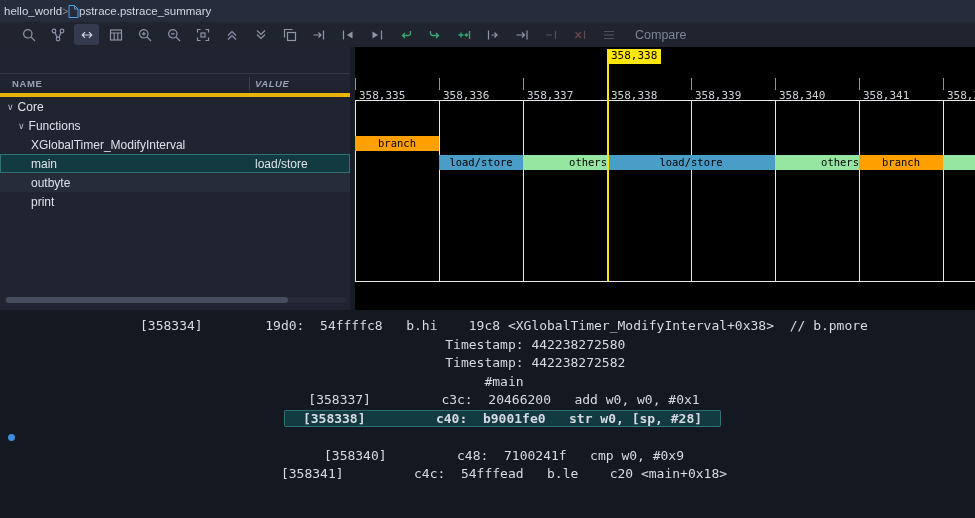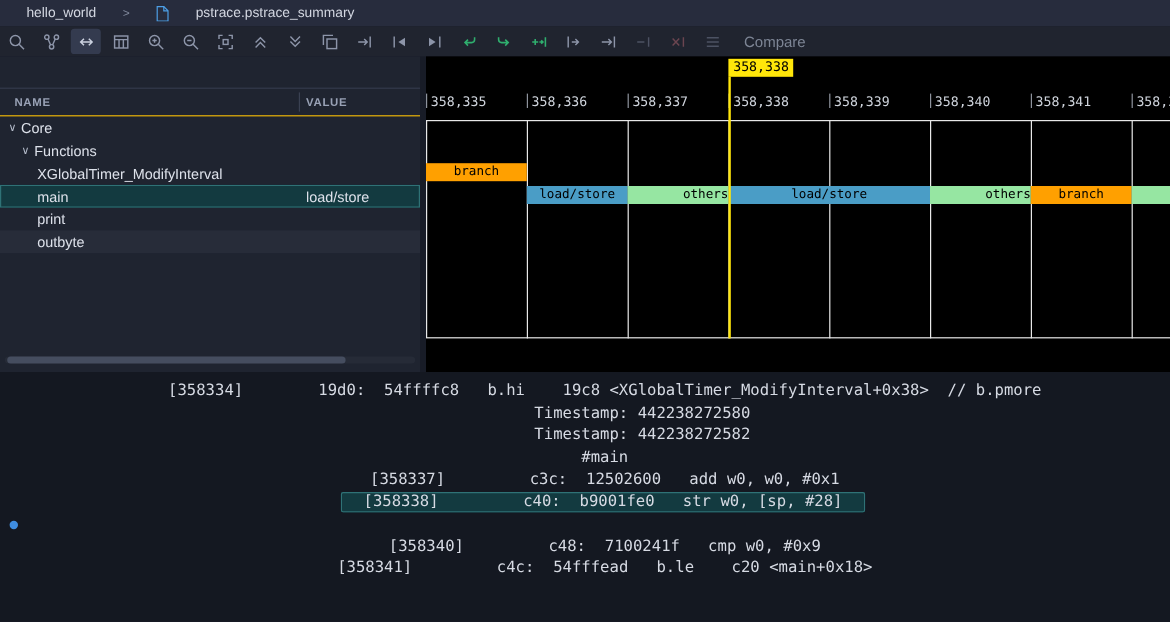--- a/index.html
+++ b/index.html
@@ -2,80 +2,80 @@
 <html style="--c-selection: #2f7276; --c-selection_bg: #133a40; --c-cursor: #ffe60a; --c-branch: #ffa000; --c-loadstore: #4a9dc6; --c-others: #96e6a2; --c-breakpoint: #3f8de0;"><head>
 <meta charset="utf-8">
 <style>
   html,body{margin:0;padding:0;background:#181c27;}
   *{box-sizing:border-box;}
   .app{position:relative;width:975px;height:518px;overflow:hidden;background:#181c27;
        font-family:"Liberation Sans","DejaVu Sans",sans-serif;}
 
   
   .topbar{position:absolute;left:0;top:0;width:975px;height:22px;background:#272c3d;
-          display:flex;align-items:center;padding-left:22px;gap:22px;font-size:11.5px;color:#d3d7e1;}
+          display:flex;align-items:center;padding-left:4px;gap:0;font-size:11.5px;color:#d3d7e1;}
   .topbar .sep{color:#818a9d;font-size:10px;}
   .topbar svg{display:block;}
 
   
   .toolbar{position:absolute;left:0;top:22px;width:975px;height:25px;background:#20242f;
-           display:flex;align-items:center;padding-left:1px;gap:4px;}
+           display:flex;align-items:center;padding-left:16px;gap:4px;}
   .tbtn{width:25px;height:21px;display:flex;align-items:center;justify-content:center;
         color:#8d95a9;border-radius:3px;flex:0 0 auto;cursor:default;}
   .tbtn svg{display:block;}
   .tbtn.active{background:#343b4f;color:#ccd2e0;}
   .tbtn.green{color:#2fae6e;}
   .tbtn.dim{color:#4c5263;}
   .tbtn.dimred{color:#6b4550;}
   .compare{margin-left:10px;color:#7d8595;font-size:12.5px;}
 
   
   .treepanel{position:absolute;left:0;top:47px;width:350px;height:263px;background:#1f2430;}
   .tree-top{height:26px;}
-  .tree-header{position:relative;height:24px;border-top:1px solid #333a4c;border-bottom:1px solid #eab308;
+  .tree-header{position:relative;height:24px;border-top:1px solid #333a4c;border-bottom:4px solid #eab308;
                display:flex;align-items:center;font-size:9.5px;font-weight:bold;letter-spacing:.6px;color:#99a2b6;}
   .th-name{padding-left:12px;}
-  .th-value{position:absolute;left:255px;}
+  .th-value{position:absolute;left:255px;font-style:italic;}
   .th-div{position:absolute;left:249px;top:3px;bottom:3px;width:1px;background:#3a4152;}
   .trow{position:relative;height:19px;display:flex;align-items:center;font-size:12px;color:#dde1ea;}
   .lvl0{padding-left:7px;}.lvl1{padding-left:18px;}.lvl2{padding-left:31px;text-align:center;}
   .twisty{margin-right:4px;font-size:9px;color:#b6bdcc;}
   .tvalue{position:absolute;left:255px;}
   .trow.sel{background:var(--c-selection_bg);box-shadow:inset 0 0 0 1px var(--c-selection);}
   .trow.alt{background:#272c39;}
   .hscroll{position:absolute;left:4px;top:250px;width:342px;height:6px;background:#262b37;border-radius:3px;}
   .hthumb{position:absolute;left:2px;top:0;width:282px;height:6px;background:#454d5f;border-radius:3px;}
 
   
   .wavepanel{position:absolute;left:355px;top:47px;width:620px;height:263px;background:#000;overflow:hidden;}
   .wv-grid{position:absolute;left:0;top:53px;width:690px;height:182px;border:1px solid #e8e8e8;}
   .vline{position:absolute;top:53px;height:182px;width:1px;background:#e8e8e8;z-index:1;}
   .rtick{position:absolute;top:30px;height:14px;}
   .rtick i{position:absolute;left:0;top:1px;width:1px;height:12px;background:#8e939d;}
-  .rtick span{position:absolute;left:4px;top:1px;font:11px "DejaVu Sans Mono",monospace;color:#ced3db;white-space:nowrap;}
+  .rtick span{position:absolute;left:4px;top:12px;font:11px "DejaVu Sans Mono",monospace;color:#ced3db;white-space:nowrap;}
   .seg{position:absolute;height:15px;font:10.5px "DejaVu Sans Mono",monospace;color:#000;
        text-align:center;line-height:15px;overflow:hidden;z-index:2;white-space:nowrap;}
   .rowA{top:89px;}.rowB{top:108px;}
   .seg-branch{background:var(--c-branch);}
   .seg-load{background:var(--c-loadstore);}
   .seg-others{background:var(--c-others);text-align:right;}
   .wv-cursor{position:absolute;top:17px;height:218px;width:2px;background:var(--c-cursor);z-index:4;}
   .wv-cursor-label{position:absolute;top:2px;height:15px;line-height:15px;background:var(--c-cursor);
                    color:#000;font:11px "DejaVu Sans Mono",monospace;padding:0 4px;z-index:5;}
 
   
   .tracepanel{position:absolute;left:0;top:310px;width:975px;height:208px;background:#141821;
               font:13px "DejaVu Sans Mono",monospace;color:#d6dae3;padding-top:7px;}
   .tline{position:relative;height:18.5px;line-height:18.5px;padding-left:33px;white-space:pre;text-align:center;}
   .bdot{position:absolute;left:8px;top:6px;width:7px;height:7px;border-radius:50%;
         background:var(--c-breakpoint);display:none;}
   .tline.has-dot .bdot{display:block;}
   .ttxt{white-space:pre;}
   .tline.hl .ttxt{background:var(--c-selection_bg);box-shadow:inset 0 0 0 1px var(--c-selection);
-                  border-radius:2px;padding:1px 19px;margin-left:-3px;}
+                  border-radius:2px;padding:1px 19px;margin-left:-3px;font-weight:bold;}
 </style>
 </head>
 <body>
 
 <div class="app">
 
   <div class="topbar">
     <span>hello_world</span>
     <span class="sep">&gt;</span>
     <span>
@@ -222,25 +222,25 @@
       <span class="twisty">∨</span>
       <span>Functions</span>
     </div>
     <div class="trow lvl2">
       <span>XGlobalTimer_ModifyInterval</span>
     </div>
     <div class="trow lvl2 sel">
       <span>main</span>
       <span class="tvalue">load/store</span>
     </div>
+    <div class="trow lvl2 alt">
+      <span>outbyte</span>
+    </div>
     <div class="trow lvl2">
       <span>print</span>
-    </div>
-    <div class="trow lvl2 alt">
-      <span>outbyte</span>
     </div>
     <div class="hscroll">
       <div class="hthumb"></div>
     </div>
   </div>
 
   <div class="wavepanel">
     <div class="wv-grid"></div>
     <div class="vline" style="left:84px"></div>
     <div class="vline" style="left:168px"></div>
@@ -293,20 +293,20 @@
 
     <div class="wv-cursor" style="left:252px"></div>
     <div class="wv-cursor-label" style="left:252px">358,338</div>
   </div>
 
   <div class="tracepanel">
     <div class="tline"><span class="ttxt">[358334]        19d0:  54ffffc8   b.hi    19c8 &lt;XGlobalTimer_ModifyInterval+0x38&gt;  // b.pmore</span></div>
     <div class="tline"><span class="ttxt">        Timestamp: 442238272580</span></div>
     <div class="tline"><span class="ttxt">        Timestamp: 442238272582</span></div>
     <div class="tline"><span class="ttxt">#main</span></div>
-    <div class="tline"><span class="ttxt">[358337]         c3c:  12502600   add w0, w0, #0x1</span></div>
+    <div class="tline"><span class="ttxt">[358337]         c3c:  20466200   add w0, w0, #0x1</span></div>
     <div class="tline hl"><span class="ttxt">[358338]         c40:  b9001fe0   str w0, [sp, #28]</span></div>
     <div class="tline has-dot"><span class="bdot"></span></div>
     <div class="tline"><span class="ttxt">[358340]         c48:  7100241f   cmp w0, #0x9</span></div>
     <div class="tline"><span class="ttxt">[358341]         c4c:  54fffead   b.le    c20 &lt;main+0x18&gt;</span></div>
   </div>
 
 </div>
 
 </body></html>

